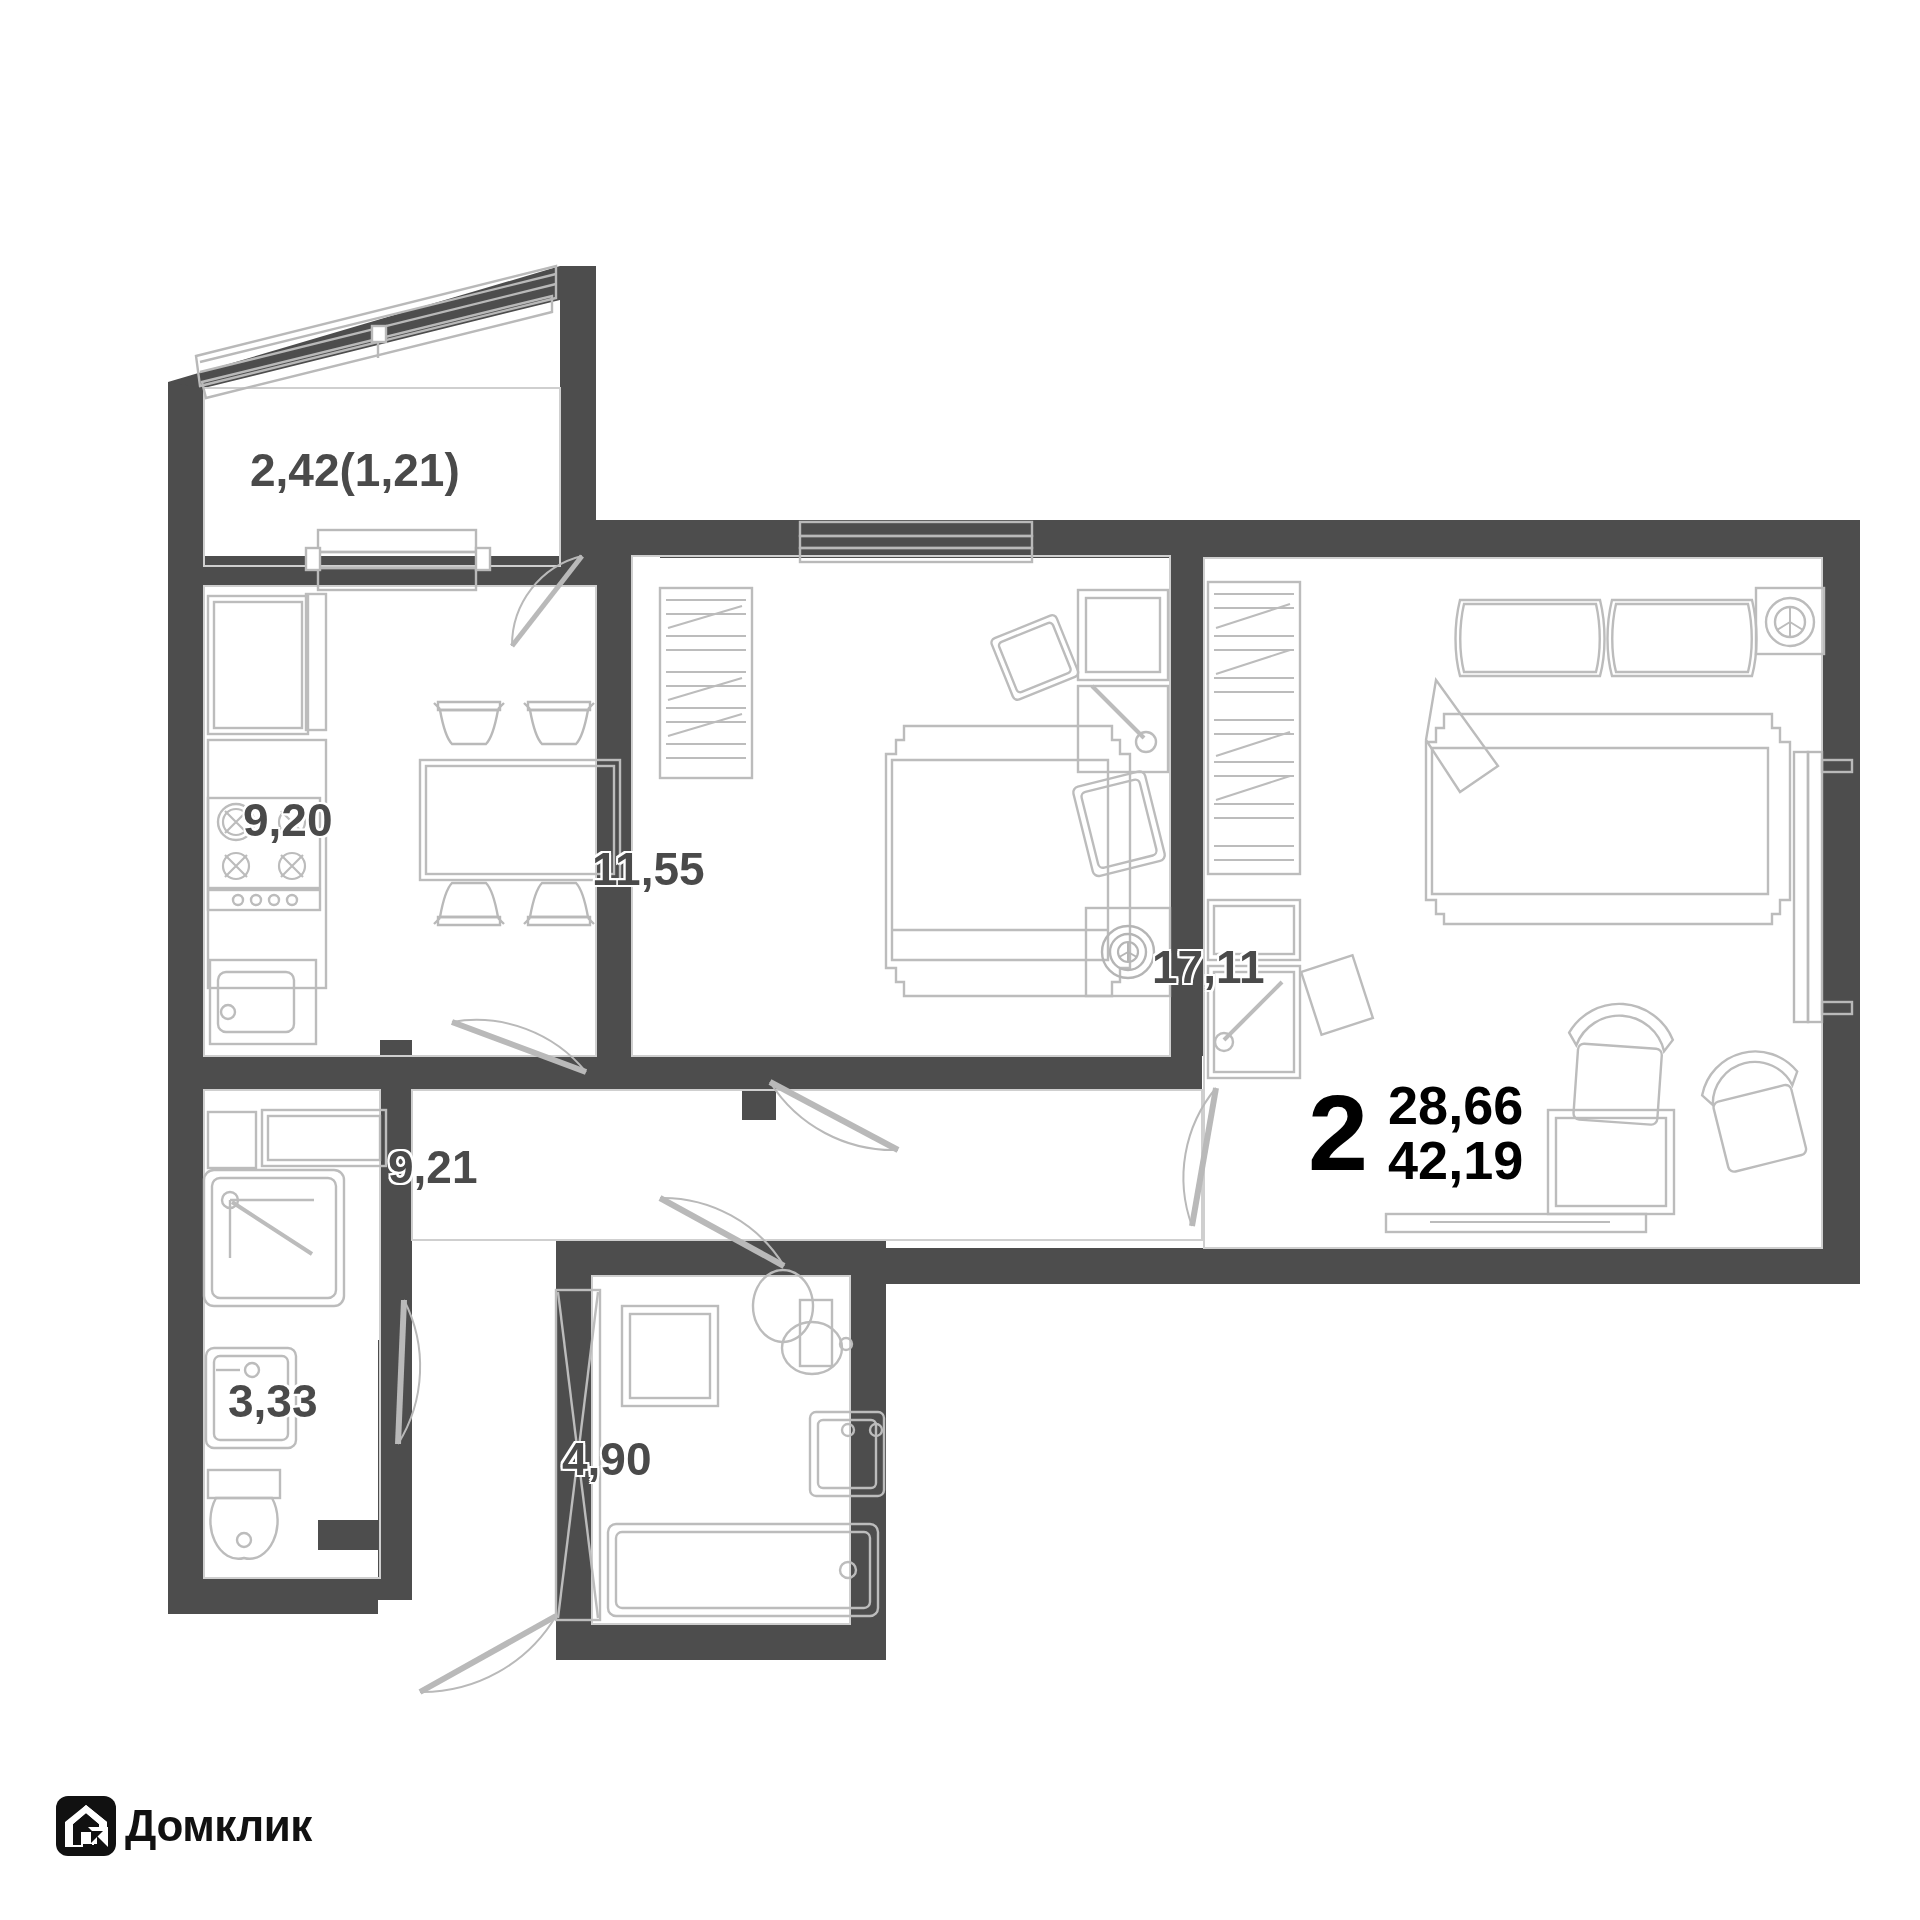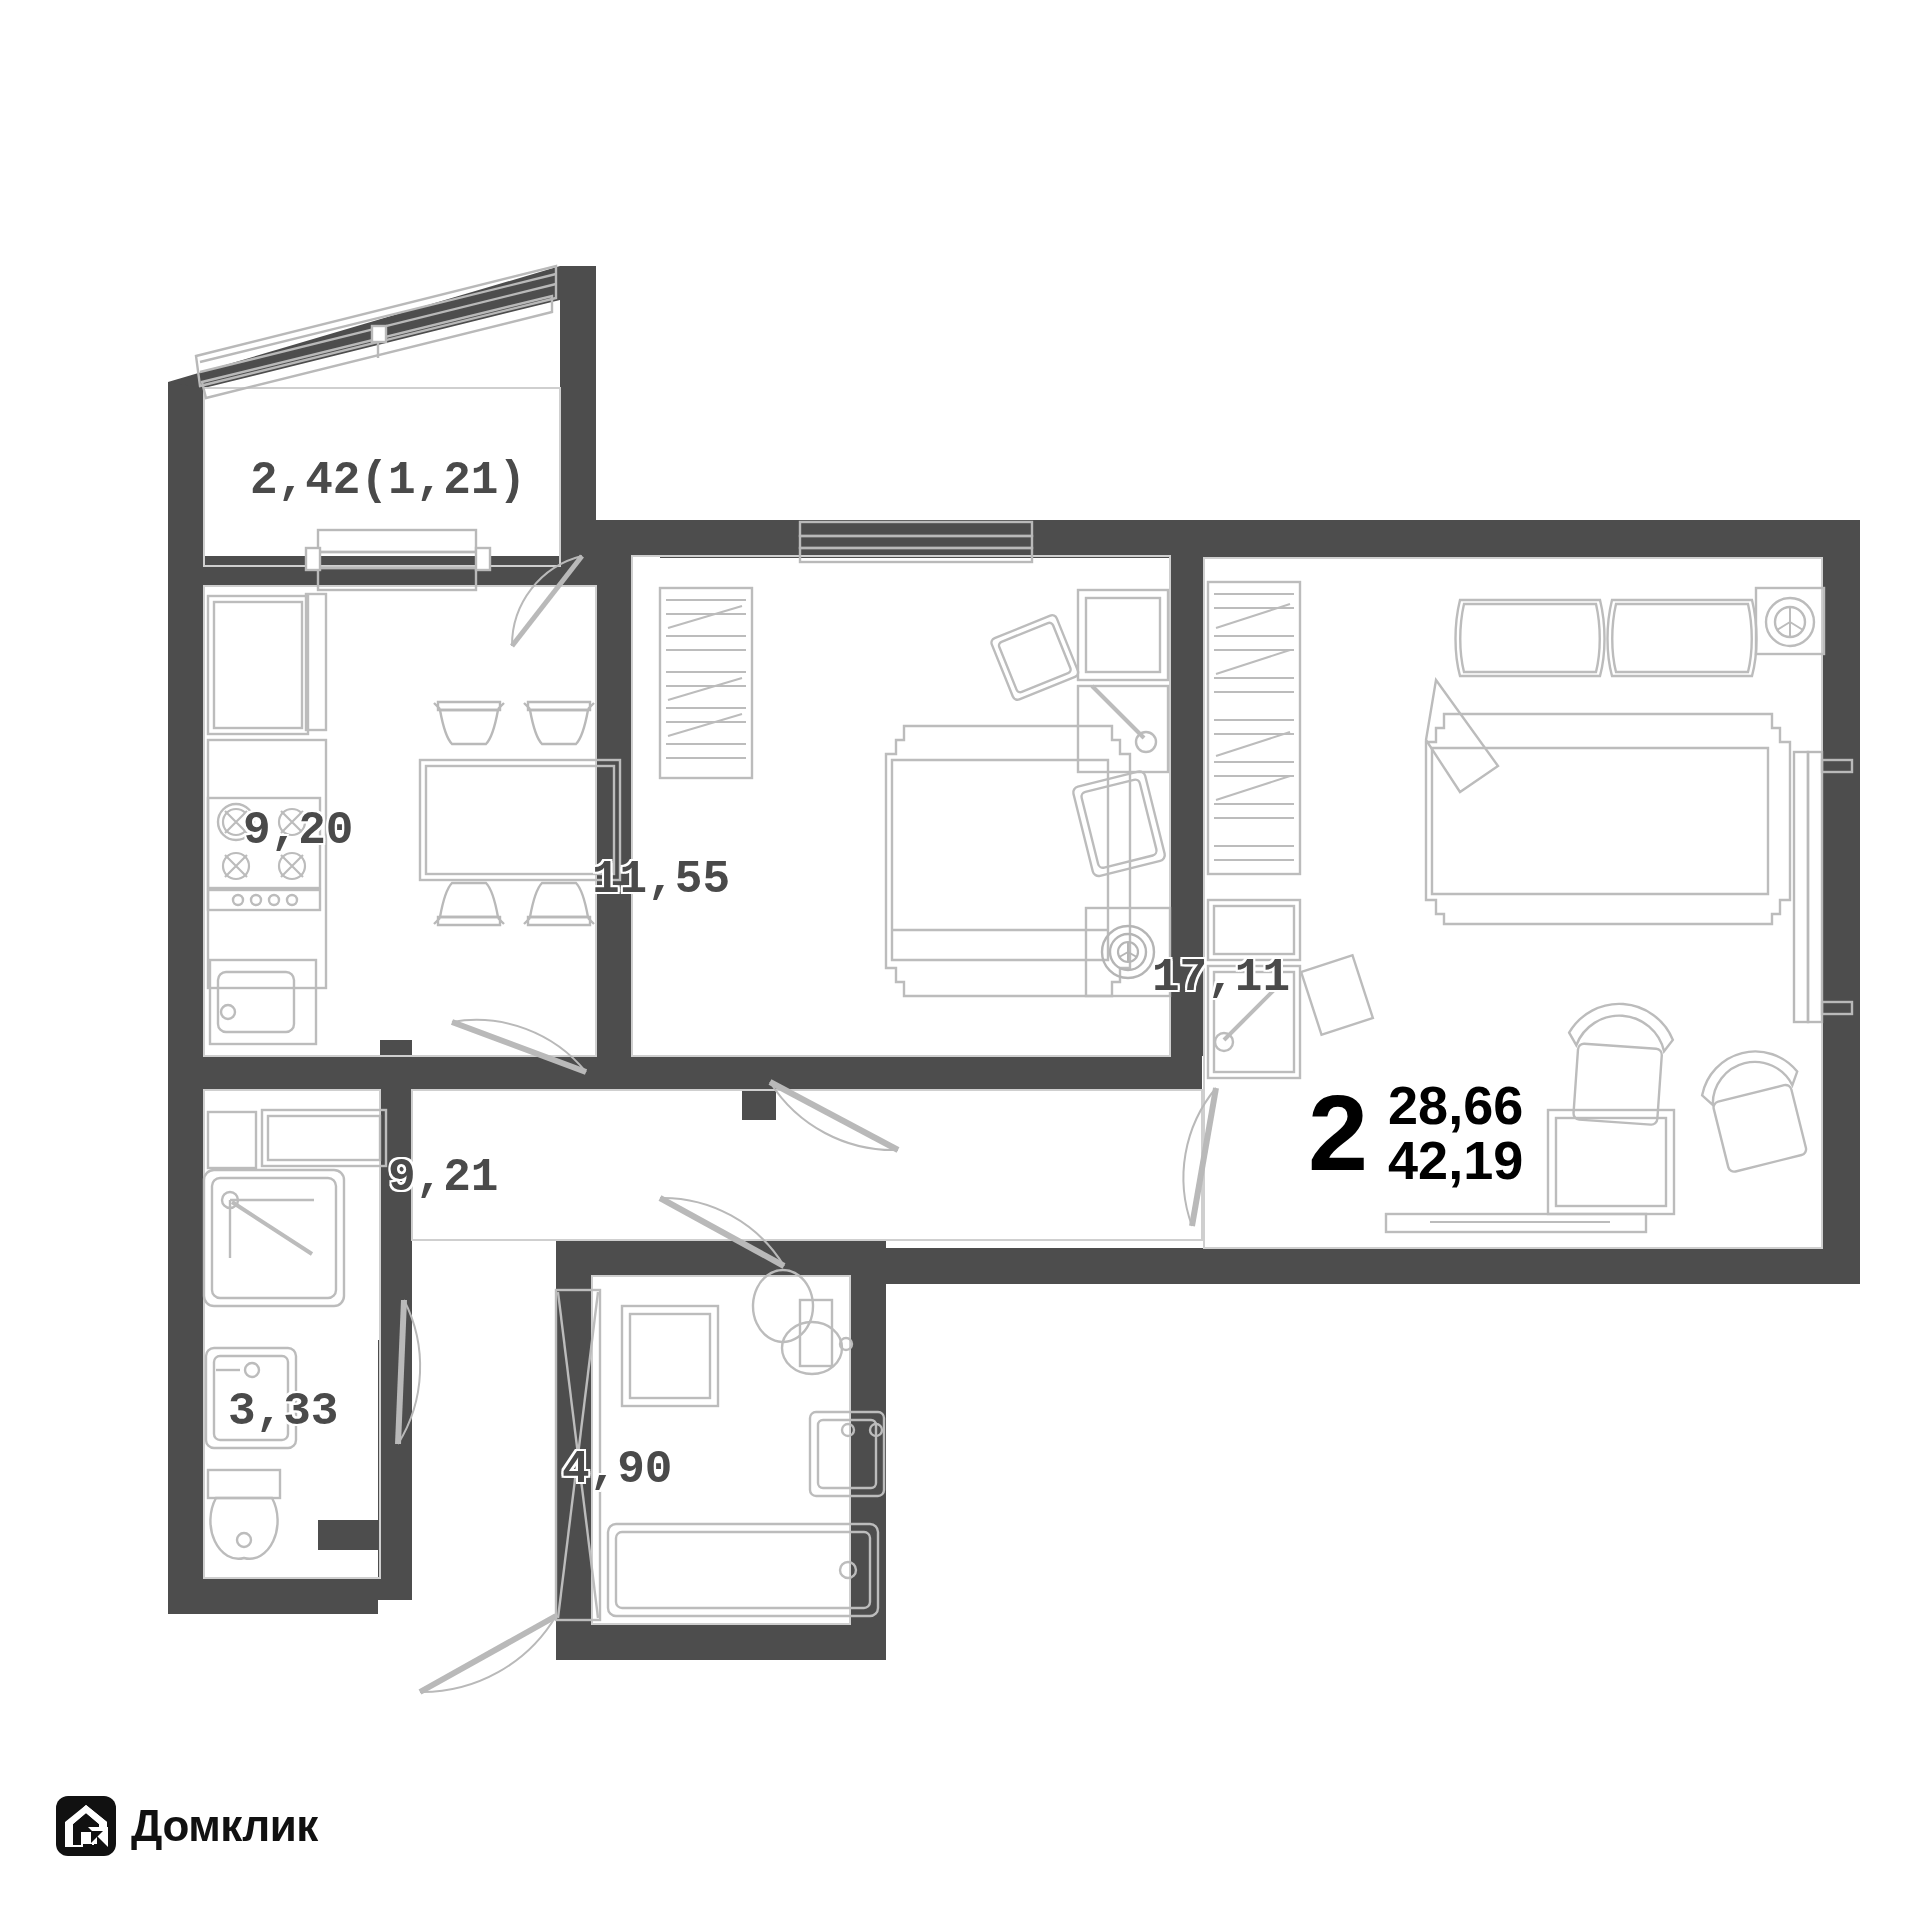--- a/index.html
+++ b/index.html
@@ -1,28 +1,28 @@
 <!DOCTYPE html>
 <html><head>
 <meta charset="utf-8">
 <style>
   html,body{margin:0;padding:0;background:#ffffff;}
   body{width:1920px;height:1920px;font-family:"Liberation Sans",sans-serif;position:relative;overflow:hidden;}
   #plan-root{position:absolute;left:0;top:0;width:1920px;height:1920px;}
   .svg-layer{position:absolute;left:0;top:0;width:1920px;height:1920px;}
-  .area-label{position:absolute;font-family:Liberation Mono, monospace;font-weight:bold;color:#4a4a4a;
+  .area-label{position:absolute;font-family:Liberation Sans, sans-serif;font-weight:bold;color:#4a4a4a;
      text-shadow: -2px -2px 0 #fff, 2px -2px 0 #fff, -2px 2px 0 #fff, 2px 2px 0 #fff,
                   -2px 0 0 #fff, 2px 0 0 #fff, 0 -2px 0 #fff, 0 2px 0 #fff;
-     white-space:nowrap;margin-top:12px;}
+     white-space:nowrap;}
   .sz-big{font-size:46px;}
   .summary{position:absolute;display:flex;align-items:center;color:#000;
      text-shadow:-2px -2px 0 #fff,2px -2px 0 #fff,-2px 2px 0 #fff,2px 2px 0 #fff,0 -2px 0 #fff,0 2px 0 #fff,-2px 0 0 #fff,2px 0 0 #fff;}
   .summary .rooms{font-size:108px;font-weight:bold;line-height:0.82;}
   .summary .areas{display:flex;flex-direction:column;font-size:54px;font-weight:bold;line-height:1.02;margin-left:20px;}
-  .logo{position:absolute;left:55px;top:1795px;display:flex;align-items:center;gap:14px;}
+  .logo{position:absolute;left:55px;top:1795px;display:flex;align-items:center;gap:8px;}
   .logo-text{font-size:44px;font-weight:bold;color:#111;letter-spacing:-0.5px;font-family:"Liberation Sans",sans-serif;}
 </style>
 </head>
 <body>
 
 <div id="plan-root">
 
   <svg class="svg-layer" viewBox="0 0 1920 1920" xmlns="http://www.w3.org/2000/svg">
     <defs>
       <g id="chairGlyph">

